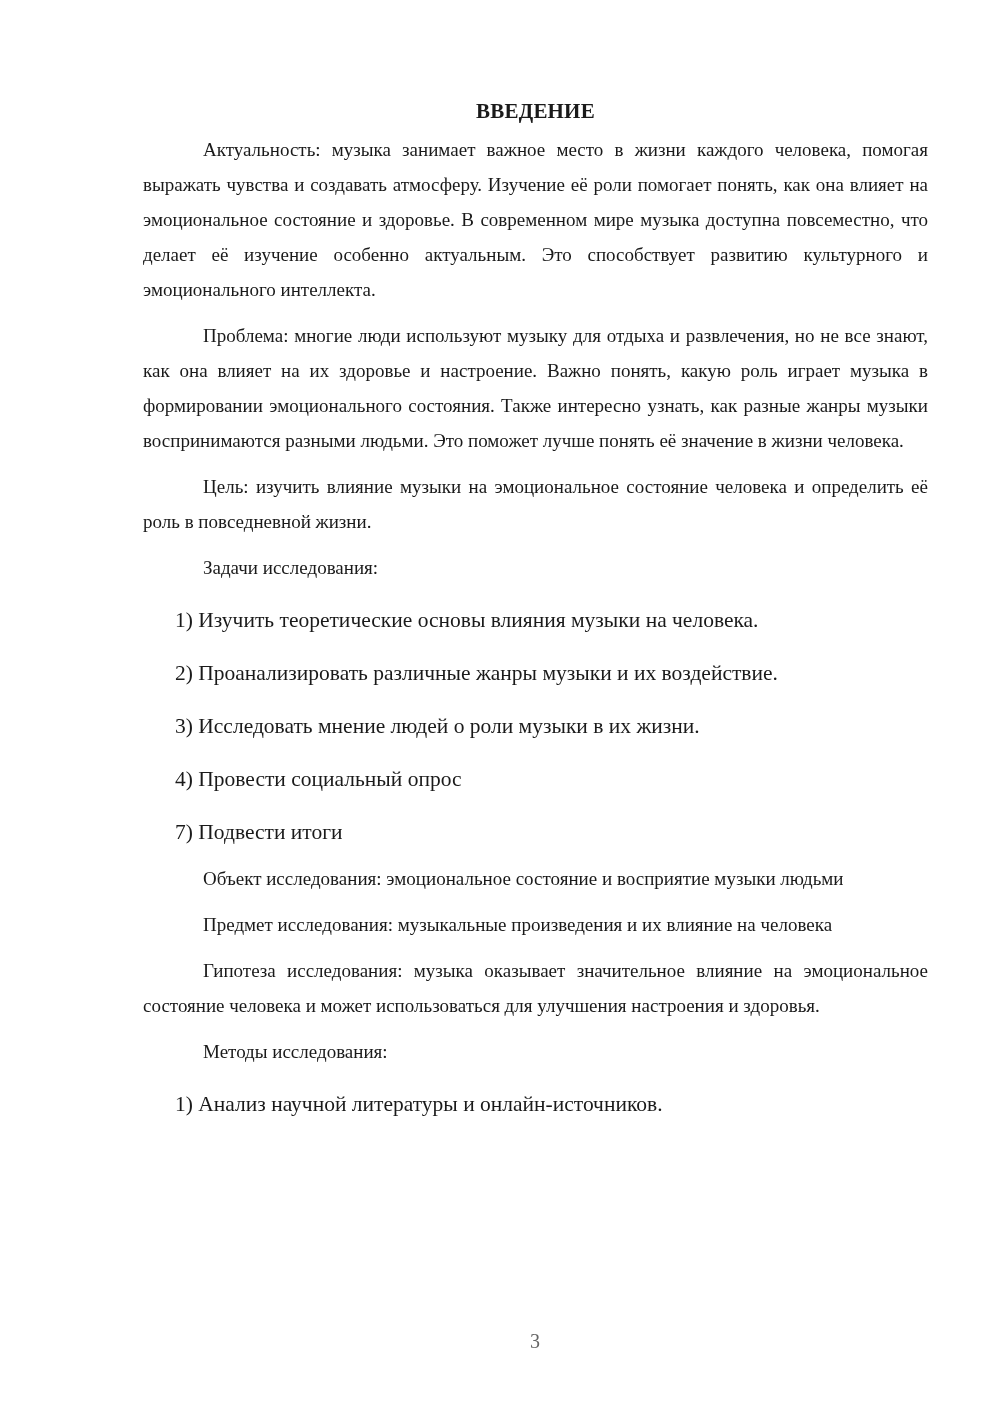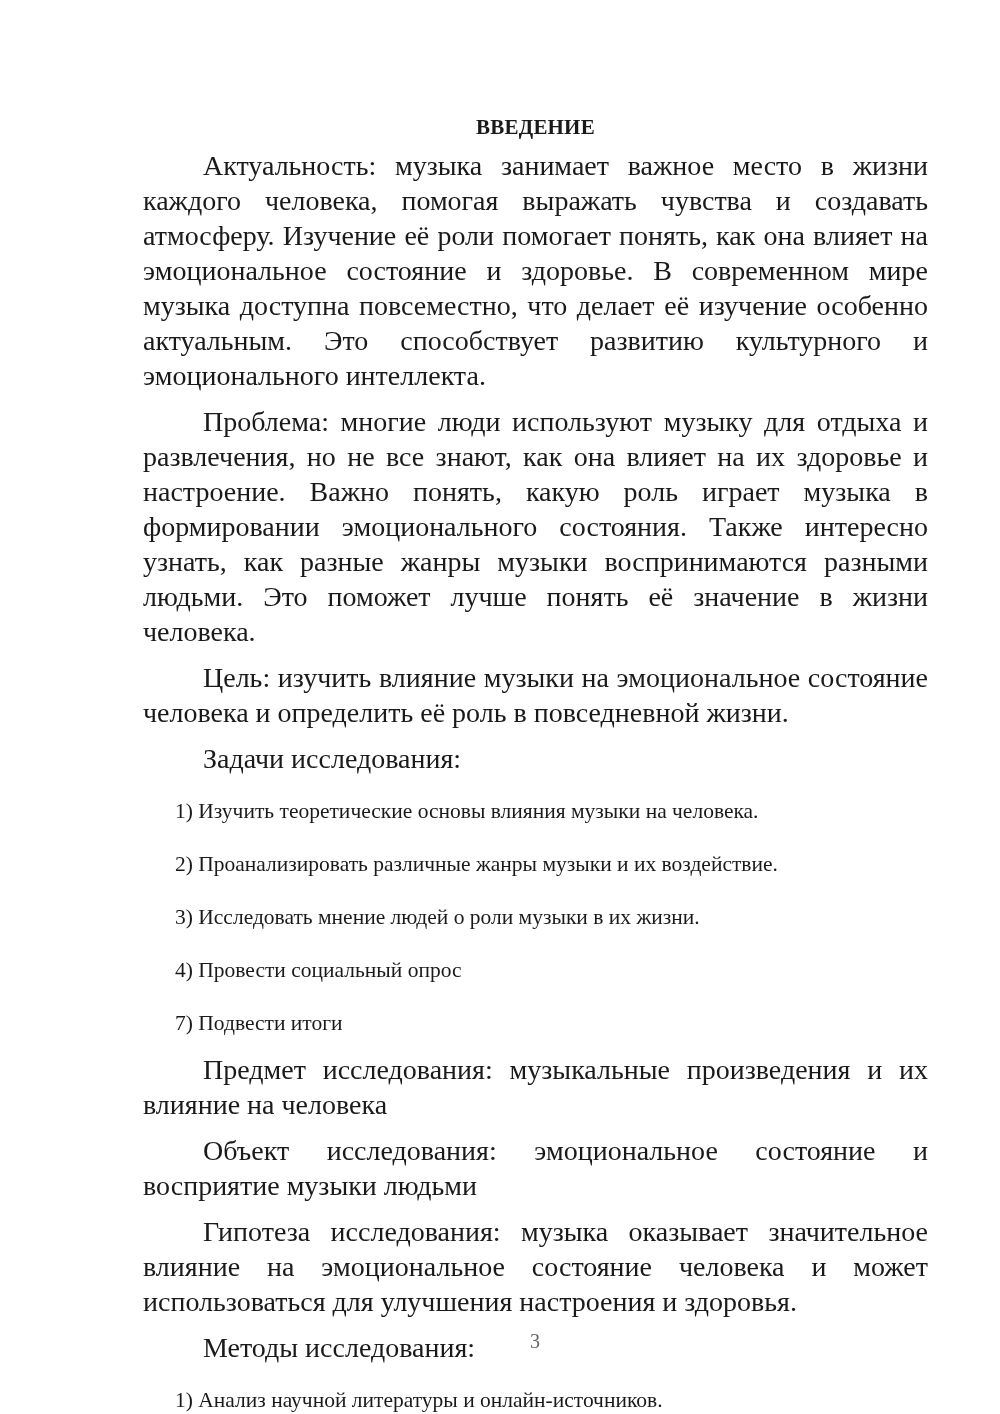--- a/index.html
+++ b/index.html
@@ -19,25 +19,25 @@
       position: absolute;
       left: 143px;
       top: 96px;
       width: 785px;
     }
     .title {
       text-align: center;
       font-weight: bold;
       font-size: 21px;
       line-height: 30px;
-      margin: 16px 0 6px 0;
+      margin: 0 0 6px 0;
       letter-spacing: 0.2px;
     }
     .para {
-      font-size: 28px;
+      font-size: 19px;
       line-height: 35px;
       text-align: justify;
       text-indent: 60px;
       margin: 0 0 11px 0;
     }
     .list-item {
       font-size: 21.5px;
       line-height: 35px;
       padding-left: 32px;
       margin: 18px 0 11px 0;
@@ -67,23 +67,23 @@
   <p class="para">Задачи исследования:</p>
 
   <div>
     <p class="list-item">1) Изучить теоретические основы влияния музыки на человека.</p>
     <p class="list-item">2) Проанализировать различные жанры музыки и их воздействие.</p>
     <p class="list-item">3) Исследовать мнение людей о роли музыки в их жизни.</p>
     <p class="list-item">4) Провести социальный опрос</p>
     <p class="list-item">7) Подвести итоги</p>
   </div>
 
+  <p class="para">Объект исследования: эмоциональное состояние и восприятие музыки людьми</p>
+
   <p class="para">Предмет исследования: музыкальные произведения и их влияние на человека</p>
-
-  <p class="para">Объект исследования: эмоциональное состояние и восприятие музыки людьми</p>
 
   <p class="para">Гипотеза исследования: музыка оказывает значительное влияние на эмоциональное состояние человека и может использоваться для улучшения настроения и здоровья.</p>
 
   <p class="para">Методы исследования:</p>
 
   <div>
     <p class="list-item">1) Анализ научной литературы и онлайн-источников.</p>
   </div>
 </div>
 

